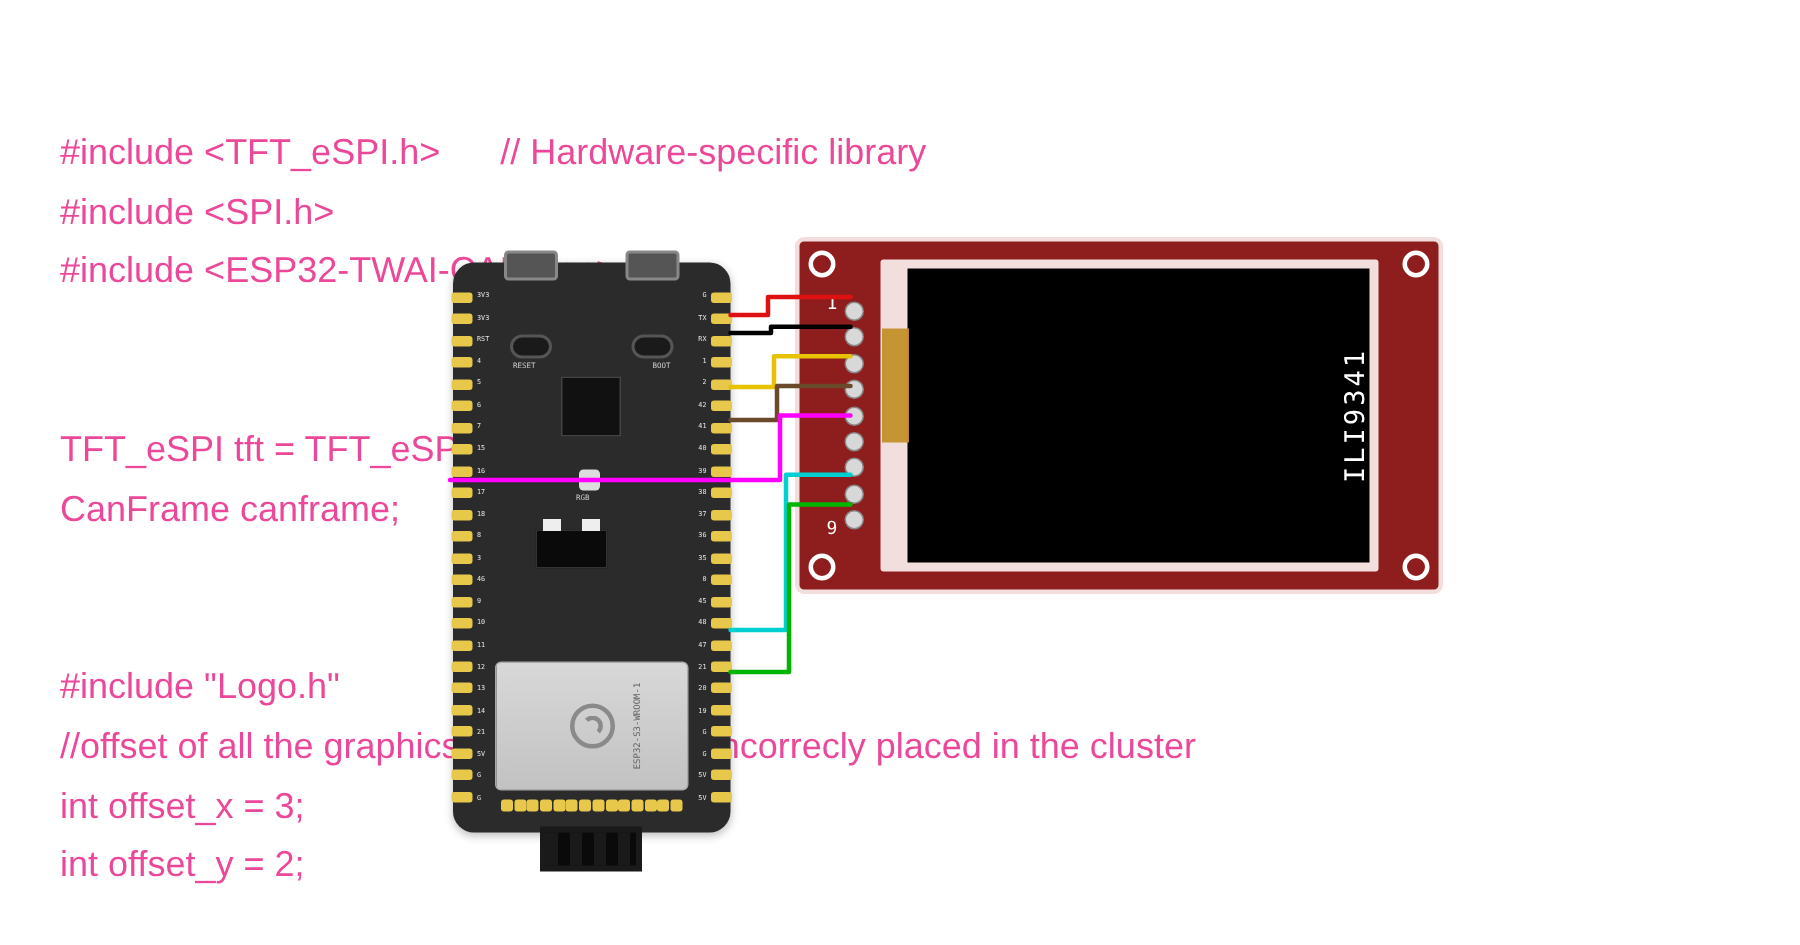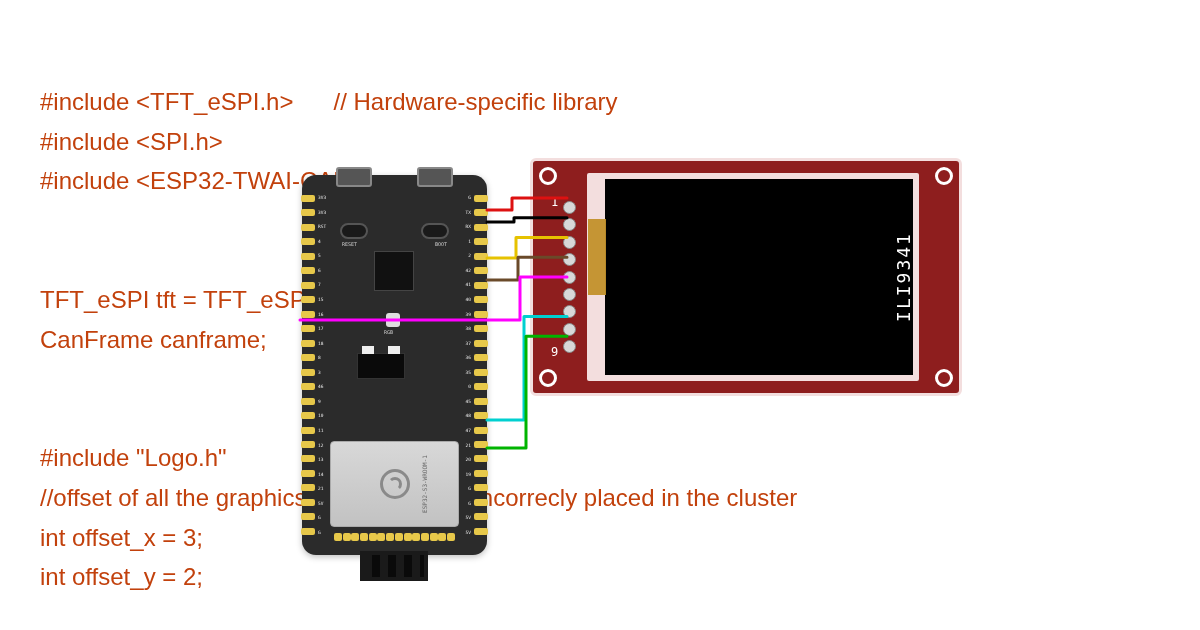--- a/index.html
+++ b/index.html
@@ -8,21 +8,21 @@
     height: 630px;
     background: #ffffff;
     font-family: -apple-system, BlinkMacSystemFont, "Segoe UI", Arial, sans-serif;
     position: relative;
     overflow: hidden;
   }
   .code-bg {
     position: absolute;
     left: 40px;
     top: 82px;
-    color: #c2410c;
+    color: #ec4899;
     font-size: 24px;
     line-height: 1.65;
     font-weight: 400;
     white-space: pre;
   }
   .code-bg .line { display: block; }
   .diagram {
     position: absolute;
     left: 0;
     top: 0;

